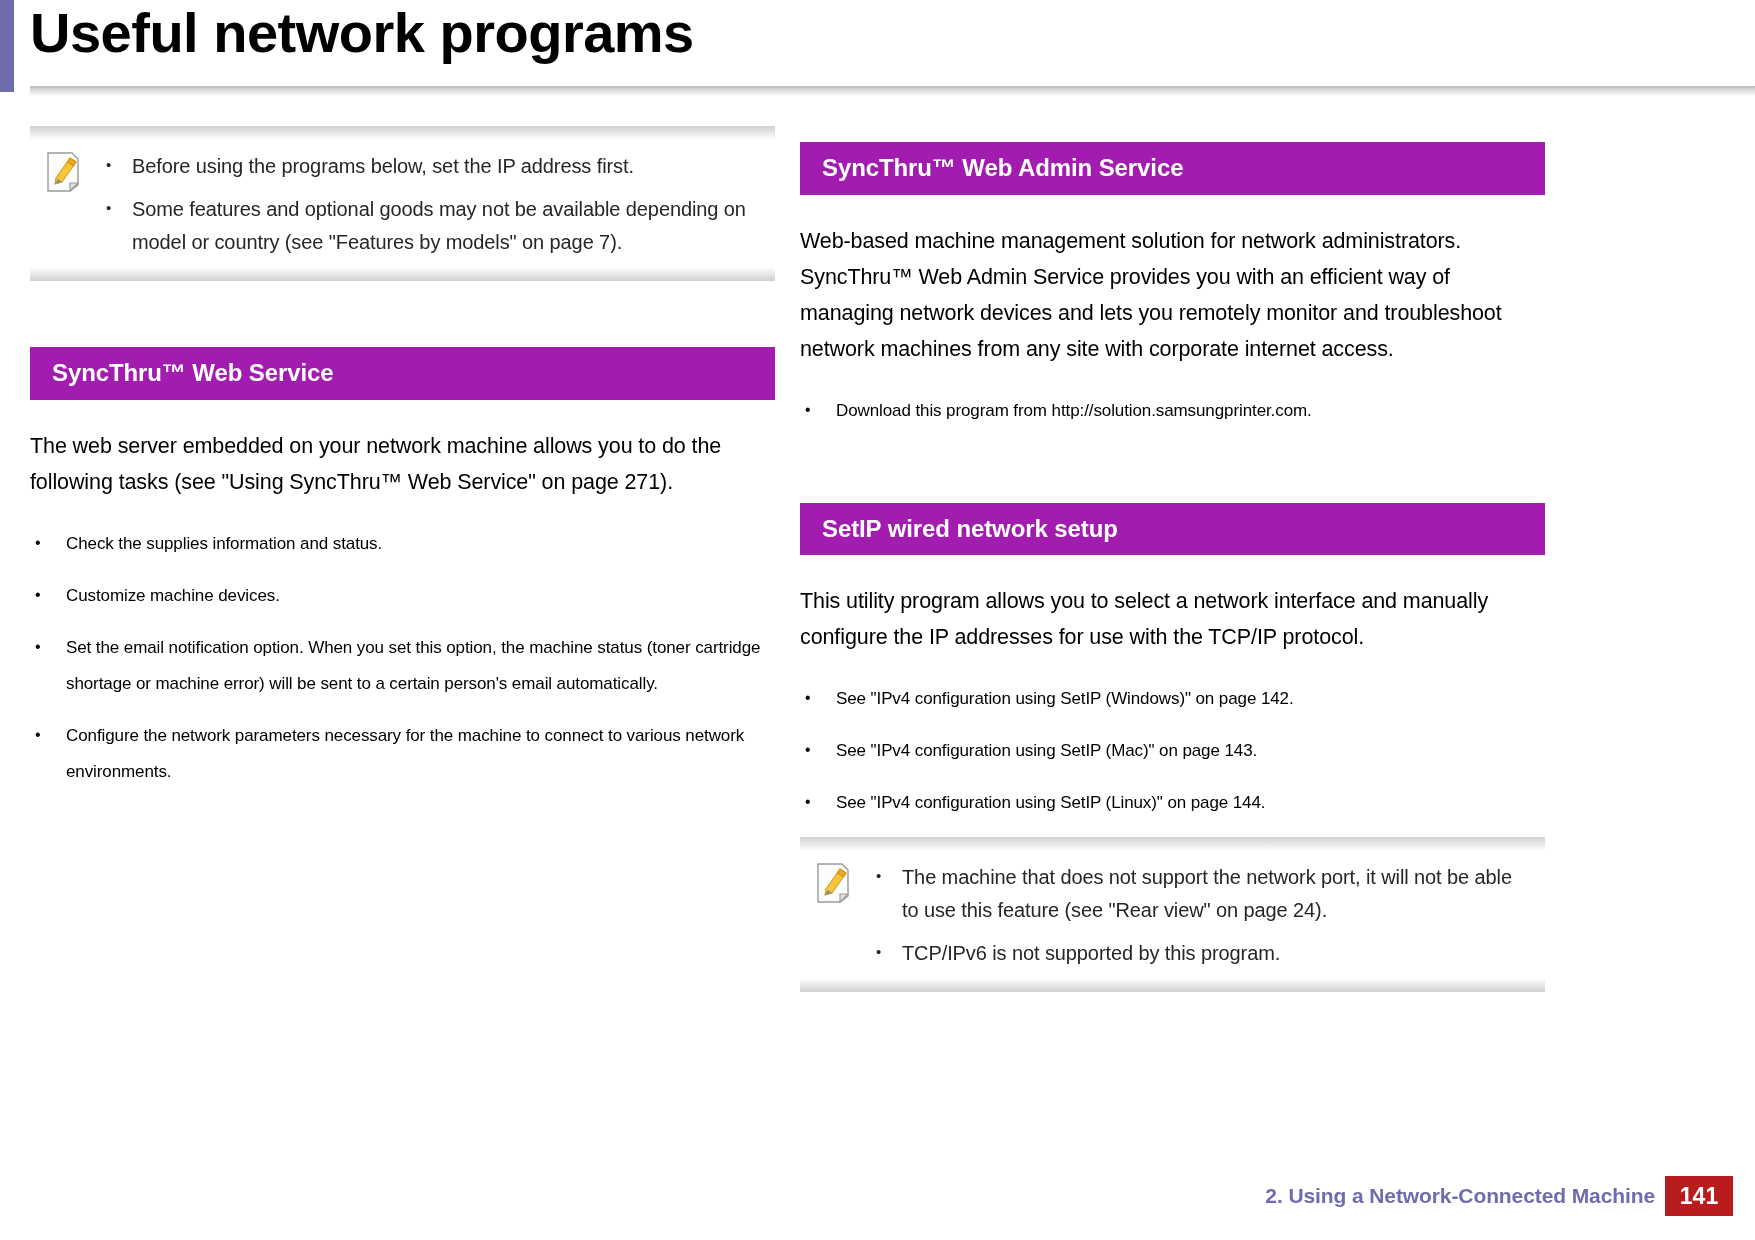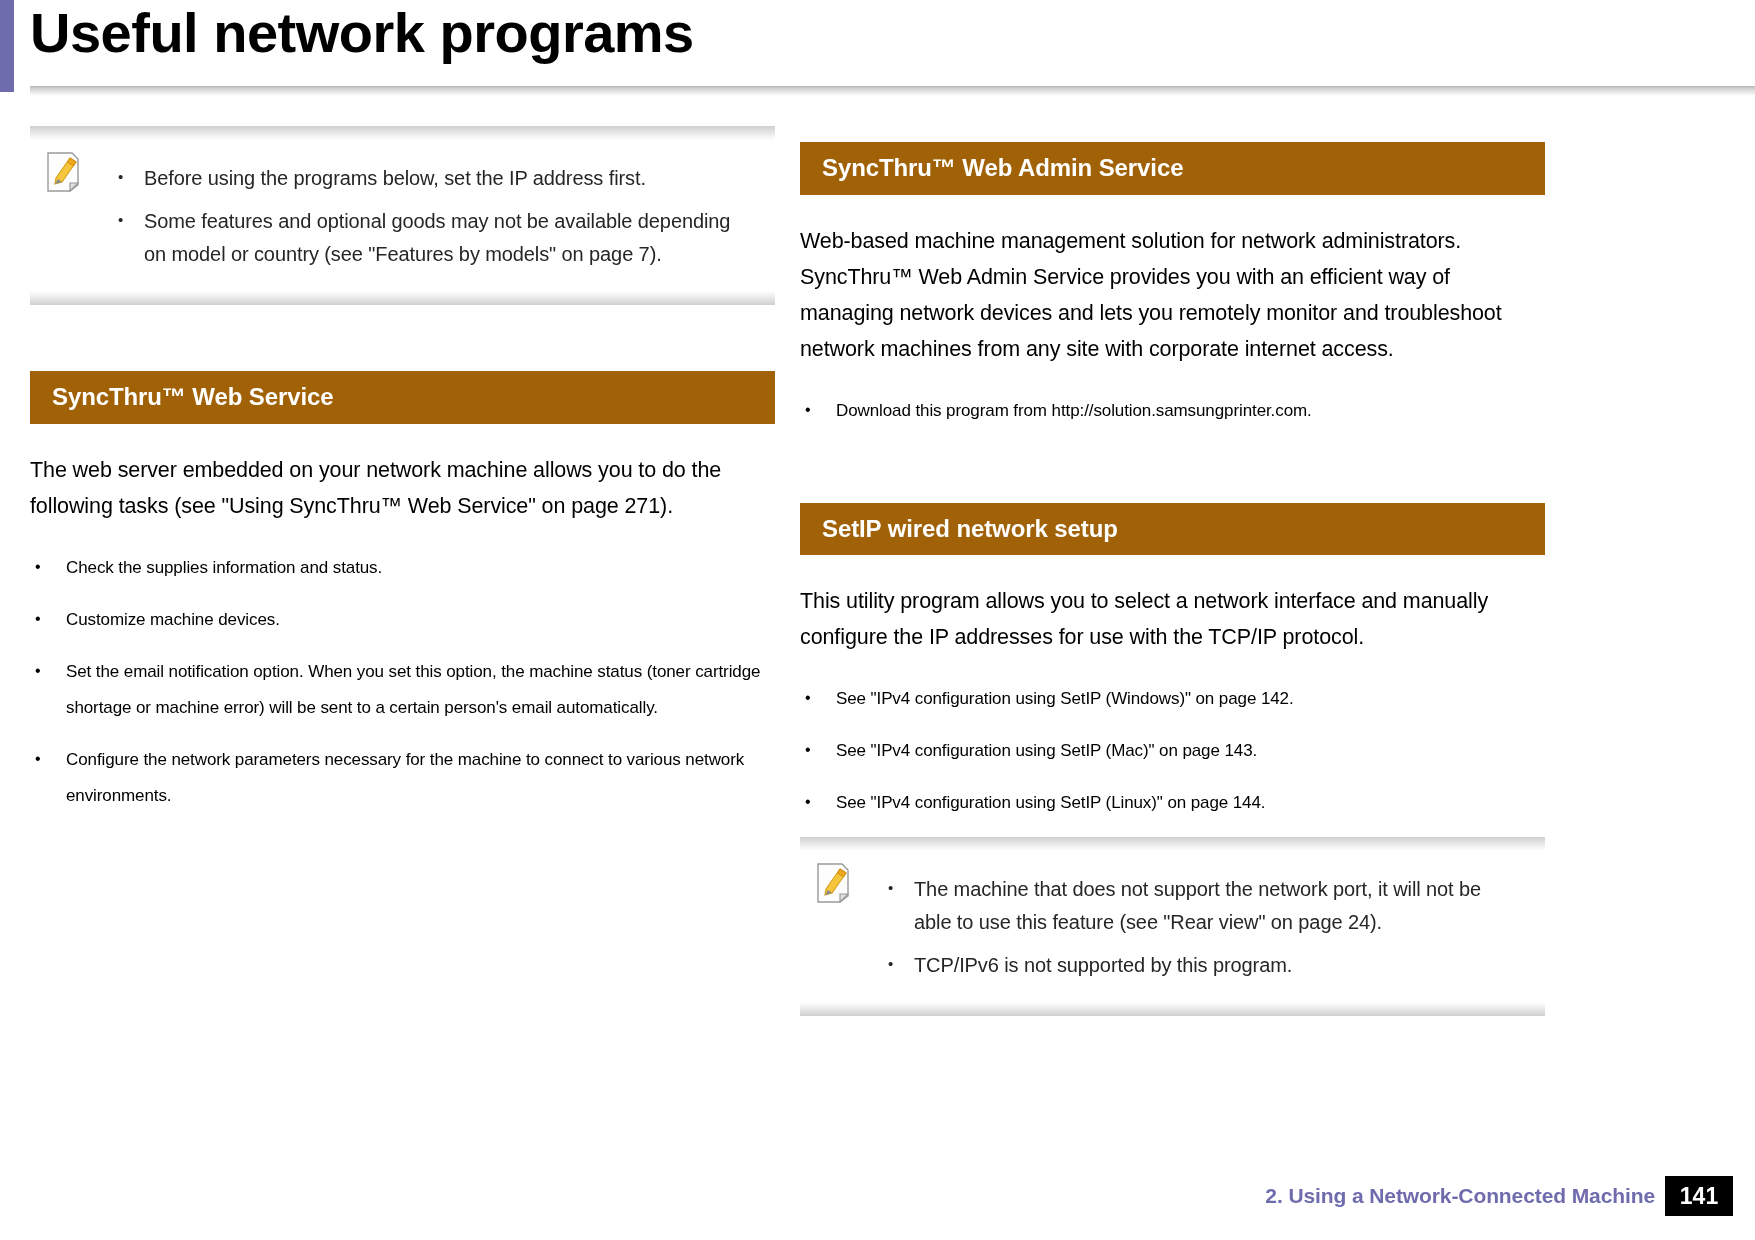--- a/index.html
+++ b/index.html
@@ -69,21 +69,21 @@
   
   p.body {
     font-size: 21.5px;
     line-height: 36px;
     margin: 0 0 26px 0;
     letter-spacing: -0.1px;
   }
 
   
   .section-bar {
-    background: #a16207;
+    background: #a21caf;
     color: #ffffff;
     font-size: 24px;
     font-weight: bold;
     padding: 12px 0 13px 22px;
     letter-spacing: -0.1px;
     line-height: 1.15;
   }
   .bar-spacer-top { height: 56px; }
   .bar-spacer-bottom { height: 28px; }
 
@@ -134,21 +134,21 @@
   }
   .note-icon {
     position: absolute;
     left: 16px;
     top: 26px;
     width: 36px;
     height: 40px;
   }
   .note ul {
     list-style: none;
-    margin: 14px;
+    margin: 2px;
     padding: 0;
   }
   .note ul > li {
     position: relative;
     padding-left: 32px;
     font-size: 20px;
     line-height: 33px;
     margin-bottom: 10px;
     letter-spacing: -0.1px;
     color: #262626;
@@ -180,21 +180,21 @@
     color: #6f6cae;
     letter-spacing: -0.1px;
     white-space: nowrap;
   }
   .footer-page {
     position: absolute;
     right: 22px;
     top: 0;
     min-width: 68px;
     height: 40px;
-    background: #000000;
+    background: #b91c1c;
     color: #ffffff;
     font-size: 23px;
     font-weight: bold;
     display: flex;
     align-items: center;
     justify-content: center;
   }
 </style>
 </head>
 <body>

